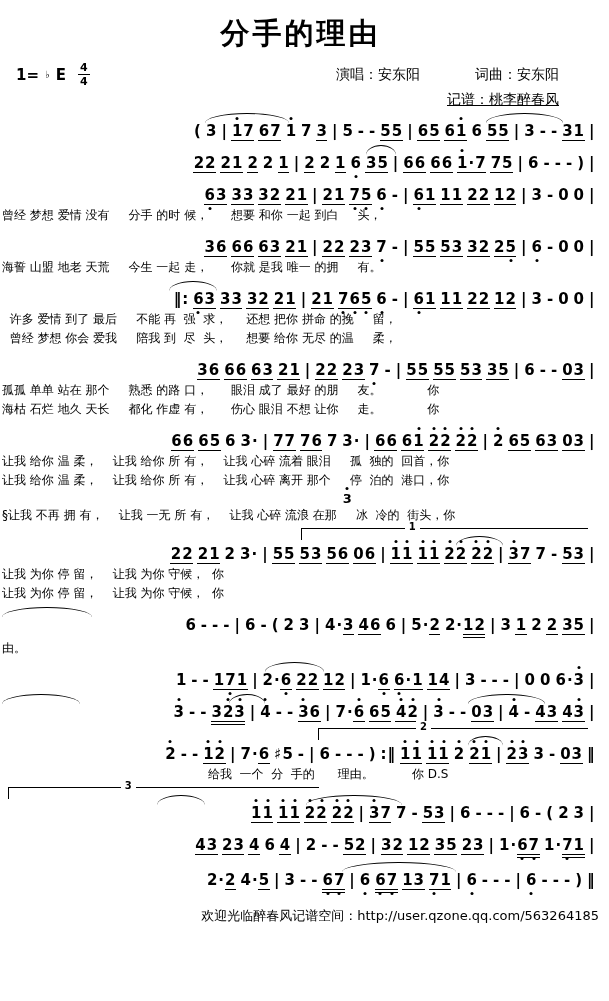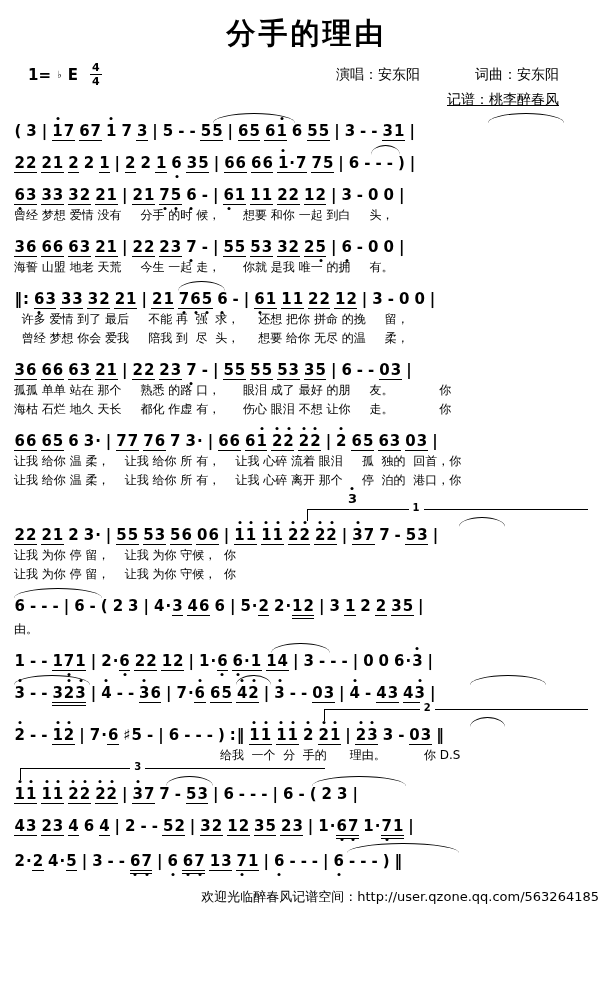--- a/index.html
+++ b/index.html
@@ -1,30 +1,30 @@
 <!DOCTYPE html>
 <html><head>
 <meta charset="utf-8">
 <style>
   html,body{margin:0;padding:0;background:#ffffff;}
   body{width:609px;font-family:"DejaVu Sans","Liberation Sans",sans-serif;color:#000;}
-  .page{padding:8px 10px 6px 14px;}
+  .page{padding:8px 10px 6px 2px;}
   .title{text-align:center;font-size:29px;font-weight:bold;letter-spacing:3px;margin:6px 0 8px 0;}
   .meta1{display:flex;align-items:center;font-size:14px;padding:0 40px 0 14px;}
   .keysig{font-size:15px;font-weight:bold;display:flex;align-items:center;gap:6px;}
   .keysig sup{font-size:10px;}
   .frac{display:inline-block;text-align:center;font-size:11px;font-weight:bold;line-height:1;vertical-align:middle;margin-left:6px;}
   .frac .top{border-bottom:1px solid #000;padding:0 2px 1px 2px;}
   .frac .bot{padding-top:1px;}
   .singer{margin-left:auto;}
   .composer{margin-left:55px;}
   .meta2{text-align:right;font-size:14px;padding-right:40px;margin-top:4px;text-decoration:underline;}
   .score{margin-top:10px;}
   .system{margin-bottom:7px;}
-  .notesline{position:relative;margin:13px 0 1px 0;font-size:15px;font-weight:bold;white-space:nowrap;}
+  .notesline{position:relative;margin:13px 0 1px 0;font-size:15px;font-weight:bold;white-space:nowrap;text-align:right;}
   .has-volta .notesline{margin-top:20px;}
   .tok{display:inline-block;margin:0 4px 0 0;position:relative;}
   .ch{display:inline-block;position:relative;padding:0 0.5px;}
   .u1c{border-bottom:1.6px solid #000;}
   .u2c{border-bottom:4px double #000;}
   .da::before{content:"";position:absolute;left:50%;top:-5px;transform:translateX(-50%);width:3px;height:3px;border-radius:50%;background:#000;}
   .db::after{content:"";position:absolute;left:50%;bottom:-6px;transform:translateX(-50%);width:3px;height:3px;border-radius:50%;background:#000;}
   .arc{position:absolute;top:-9px;height:9px;border-top:1.6px solid #000;border-radius:50% 50% 0 0 / 100% 100% 0 0;}
   .volta{position:absolute;top:-17px;height:11px;border-top:1.5px solid #000;border-left:1.5px solid #000;}
   .vlabel{position:absolute;top:-8px;left:36%;background:#fff;padding:0 4px;font-size:10px;font-weight:bold;}
@@ -77,20 +77,21 @@
       <div class="system">
         <div class="notesline"><span class="tok"><span class="ch u1c">3</span><span class="ch u1c">6</span></span><span class="tok"><span class="ch u1c">6</span><span class="ch u1c">6</span></span><span class="tok"><span class="ch u1c">6</span><span class="ch u1c">3</span></span><span class="tok"><span class="ch u1c">2</span><span class="ch u1c">1</span></span><span class="tok"><span class="ch">|</span></span><span class="tok"><span class="ch u1c">2</span><span class="ch u1c">2</span></span><span class="tok"><span class="ch u1c">2</span><span class="ch u1c">3</span></span><span class="tok"><span class="ch db">7</span></span><span class="tok"><span class="ch">-</span></span><span class="tok"><span class="ch">|</span></span><span class="tok"><span class="ch u1c">5</span><span class="ch u1c">5</span></span><span class="tok"><span class="ch u1c">5</span><span class="ch u1c">5</span></span><span class="tok"><span class="ch u1c">5</span><span class="ch u1c">3</span></span><span class="tok"><span class="ch u1c">3</span><span class="ch u1c">5</span></span><span class="tok"><span class="ch">|</span></span><span class="tok"><span class="ch">6</span></span><span class="tok"><span class="ch">-</span></span><span class="tok"><span class="ch">-</span></span><span class="tok"><span class="ch u1c">0</span><span class="ch u1c">3</span></span><span class="tok"><span class="ch">|</span></span></div>
         <div class="lyrics">孤孤 单单 站在 那个     熟悉 的路 口，      眼泪 成了 最好 的朋     友。            你</div>
         <div class="lyrics">海枯 石烂 地久 天长     都化 作虚 有，      伤心 眼泪 不想 让你     走。            你</div>
       </div>
       <div class="system">
         <div class="notesline"><span class="tok"><span class="ch u1c">6</span><span class="ch u1c">6</span></span><span class="tok"><span class="ch u1c">6</span><span class="ch u1c">5</span></span><span class="tok"><span class="ch">6</span></span><span class="tok"><span class="ch">3</span><span class="ch">·</span></span><span class="tok"><span class="ch">|</span></span><span class="tok"><span class="ch u1c">7</span><span class="ch u1c">7</span></span><span class="tok"><span class="ch u1c">7</span><span class="ch u1c">6</span></span><span class="tok"><span class="ch">7</span></span><span class="tok"><span class="ch">3</span><span class="ch">·</span></span><span class="tok"><span class="ch">|</span></span><span class="tok"><span class="ch u1c">6</span><span class="ch u1c">6</span></span><span class="tok"><span class="ch u1c">6</span><span class="ch u1c da">1</span></span><span class="tok"><span class="ch u1c da">2</span><span class="ch u1c da">2</span></span><span class="tok"><span class="ch u1c da">2</span><span class="ch u1c da">2</span></span><span class="tok"><span class="ch">|</span></span><span class="tok"><span class="ch da">2</span></span><span class="tok"><span class="ch u1c">6</span><span class="ch u1c">5</span></span><span class="tok"><span class="ch u1c">6</span><span class="ch u1c">3</span></span><span class="tok"><span class="ch u1c">0</span><span class="ch u1c">3</span></span><span class="tok"><span class="ch">|</span></span></div>
         <div class="lyrics">让我 给你 温 柔，    让我 给你 所 有，    让我 心碎 流着 眼泪     孤  独的  回首，你</div>
         <div class="lyrics">让我 给你 温 柔，    让我 给你 所 有，    让我 心碎 离开 那个     停  泊的  港口，你</div>
         <div class="ossia" style="padding-left: 57%;"><span class="tok"><span class="ch da">3</span></span></div>
+        <div class="lyrics">§让我 不再 拥 有，    让我 一无 所 有，    让我 心碎 流浪 在那     冰  冷的  街头，你</div>
       </div>
       <div class="system has-volta">
         <div class="notesline"><div class="volta" style="left: 50%; width: 48%;">
             <span class="vlabel">1</span>
           </div><div class="arc" style="left: 76%; width: 8%;"></div><span class="tok"><span class="ch u1c">2</span><span class="ch u1c">2</span></span><span class="tok"><span class="ch u1c">2</span><span class="ch u1c">1</span></span><span class="tok"><span class="ch">2</span></span><span class="tok"><span class="ch">3</span><span class="ch">·</span></span><span class="tok"><span class="ch">|</span></span><span class="tok"><span class="ch u1c">5</span><span class="ch u1c">5</span></span><span class="tok"><span class="ch u1c">5</span><span class="ch u1c">3</span></span><span class="tok"><span class="ch u1c">5</span><span class="ch u1c">6</span></span><span class="tok"><span class="ch u1c">0</span><span class="ch u1c">6</span></span><span class="tok"><span class="ch">|</span></span><span class="tok"><span class="ch u1c da">1</span><span class="ch u1c da">1</span></span><span class="tok"><span class="ch u1c da">1</span><span class="ch u1c da">1</span></span><span class="tok"><span class="ch u1c da">2</span><span class="ch u1c da">2</span></span><span class="tok"><span class="ch u1c da">2</span><span class="ch u1c da">2</span></span><span class="tok"><span class="ch">|</span></span><span class="tok"><span class="ch u1c da">3</span><span class="ch u1c">7</span></span><span class="tok"><span class="ch">7</span></span><span class="tok"><span class="ch">-</span></span><span class="tok"><span class="ch u1c">5</span><span class="ch u1c">3</span></span><span class="tok"><span class="ch">|</span></span></div>
         <div class="lyrics">让我 为你 停 留，    让我 为你 守候，  你</div>
         <div class="lyrics">让我 为你 停 留，    让我 为你 守候，  你</div>
       </div>
       <div class="system">
         <div class="notesline"><div class="arc" style="left: 0%; width: 15%;"></div><span class="tok"><span class="ch">6</span></span><span class="tok"><span class="ch">-</span></span><span class="tok"><span class="ch">-</span></span><span class="tok"><span class="ch">-</span></span><span class="tok"><span class="ch">|</span></span><span class="tok"><span class="ch">6</span></span><span class="tok"><span class="ch">-</span></span><span class="tok"><span class="ch">(</span></span><span class="tok"><span class="ch">2</span></span><span class="tok"><span class="ch">3</span></span><span class="tok"><span class="ch">|</span></span><span class="tok"><span class="ch">4</span><span class="ch">·</span><span class="ch u1c">3</span></span><span class="tok"><span class="ch u1c">4</span><span class="ch u1c">6</span></span><span class="tok"><span class="ch">6</span></span><span class="tok"><span class="ch">|</span></span><span class="tok"><span class="ch">5</span><span class="ch">·</span><span class="ch u1c">2</span></span><span class="tok"><span class="ch">2</span><span class="ch">·</span><span class="ch u2c">1</span><span class="ch u2c">2</span></span><span class="tok"><span class="ch">|</span></span><span class="tok"><span class="ch">3</span></span><span class="tok"><span class="ch u1c">1</span></span><span class="tok"><span class="ch">2</span></span><span class="tok"><span class="ch u1c">2</span></span><span class="tok"><span class="ch u1c">3</span><span class="ch u1c">5</span></span><span class="tok"><span class="ch">|</span></span></div>

